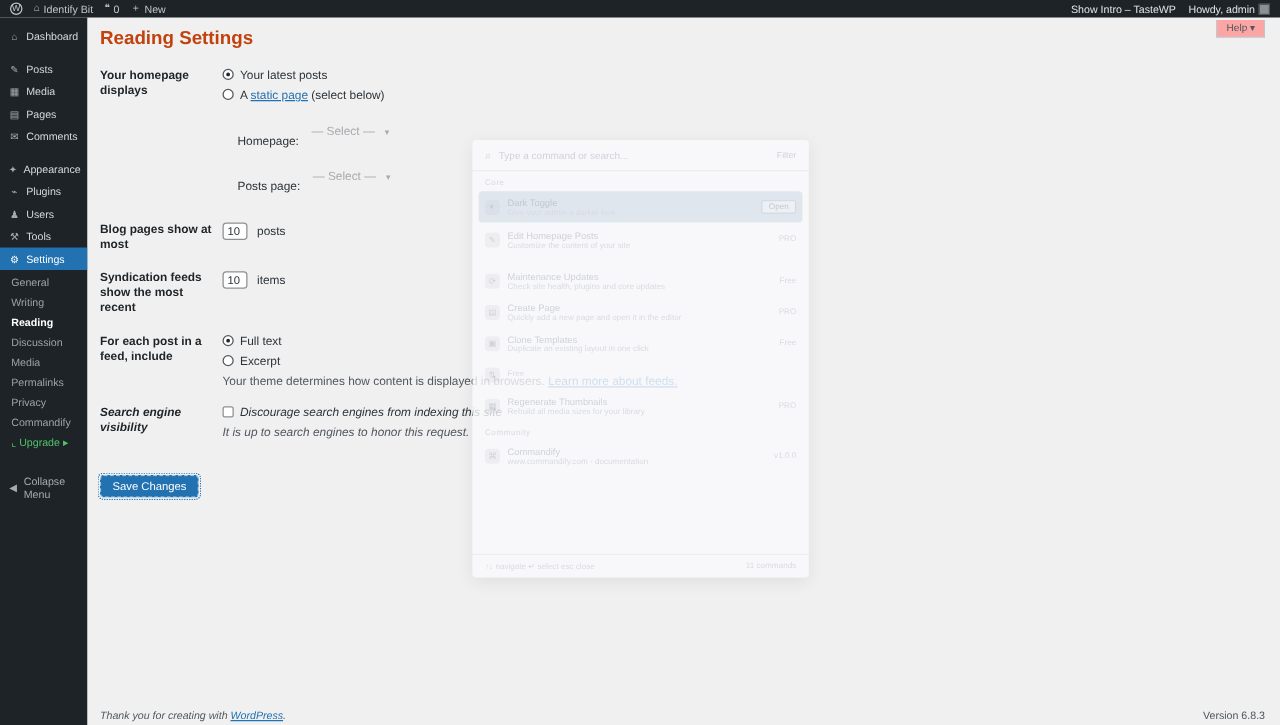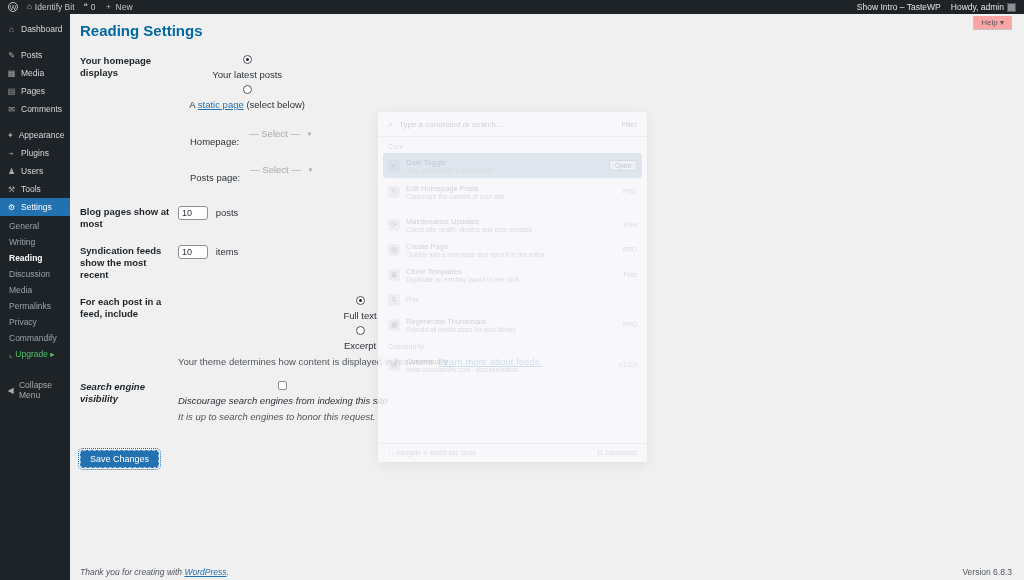--- a/index.html
+++ b/index.html
@@ -34,41 +34,41 @@
   .submenu-item.current-sub { color:#fff; font-weight:bold; }
   .submenu-item.upgrade { color:#52c268; }
   .collapse { margin-top:10px; color:#a7aaad; }
 
   
   .content { position:absolute; left:70px; top:14px; width:954px; height:566px;
     background:#f0f0f1; padding:8px 10px; }
   .help-btn { position:absolute; top:2px; right:12px; background:#fca5a5;
     border:1px solid #c3c4c7; border-top:none; color:#50575e; font-size:8px;
     padding:2px 7px; cursor:pointer; }
-  h1.page-title { font-size:15px; font-weight:600; color:#0369a1; margin-bottom:16px; }
+  h1.page-title { font-size:15px; font-weight:600; color:#c2410c; margin-bottom:16px; }
 
   .form-row { display:flex; margin-bottom:14px; }
   .row-label { width:98px; min-width:98px; font-weight:bold; font-size:9.5px;
     color:#1d2327; padding-right:8px; line-height:1.3; }
   .row-field { font-size:9.5px; color:#2c3338; }
-  .choice { display:flex; align-items:center; gap:5px; margin-bottom:5px; cursor:pointer;flex-direction:column; }
+  .choice { display:flex; align-items:flex-start; gap:5px; margin-bottom:5px; cursor:pointer; }
   .radio { width:9px; height:9px; min-width:9px; border-radius:50%;
     border:1px solid #50575e; background:#fff; position:relative; }
   .radio.checked::after { content:""; position:absolute; left:2px; top:2px;
     width:3px; height:3px; border-radius:50%; background:#1d2327; }
   .checkbox { width:9px; height:9px; min-width:9px; border:1px solid #8c8f94;
     border-radius:2px; background:#fff; }
   a.wp-link { color:#2271b1; text-decoration:underline; cursor:pointer; }
   .select-block { margin:10px 0 0 12px; }
   .select-line { display:flex; align-items:center; gap:6px; margin-bottom:9px; }
   .select-line .sl-label { color:#2c3338;margin-top:16px; }
   .fake-select { color:#a7aaad; display:flex; align-items:center; gap:8px;
     padding:1px 4px; }
   .fake-select .chev { font-size:7px; color:#a7aaad; }
-  input.small-text { width:30px; height:14px; border:1px solid #8c8f94;
+  input.small-text { width:20px; height:14px; border:1px solid #8c8f94;
     border-radius:3px; font-size:9px; padding:0 3px; color:#2c3338; background:#fff;
     font-family:"Liberation Sans", sans-serif; }
   .unit { margin-left:5px; }
   .note { font-size:9.5px; color:#50575e; margin-top:4px; }
   .save-btn { display:inline-block; margin-top:14px; background:#2271b1; color:#fff;
     font-size:9px; padding:3px 9px; border:1px dashed #9ec2e6; border-radius:3px;
     outline:1px dotted #2271b1; outline-offset:1px; cursor:pointer; }
 
   .page-footer { position:absolute; left:10px; right:12px; bottom:3px;
     display:flex; justify-content:space-between; font-size:8.5px; color:#50575e; }

